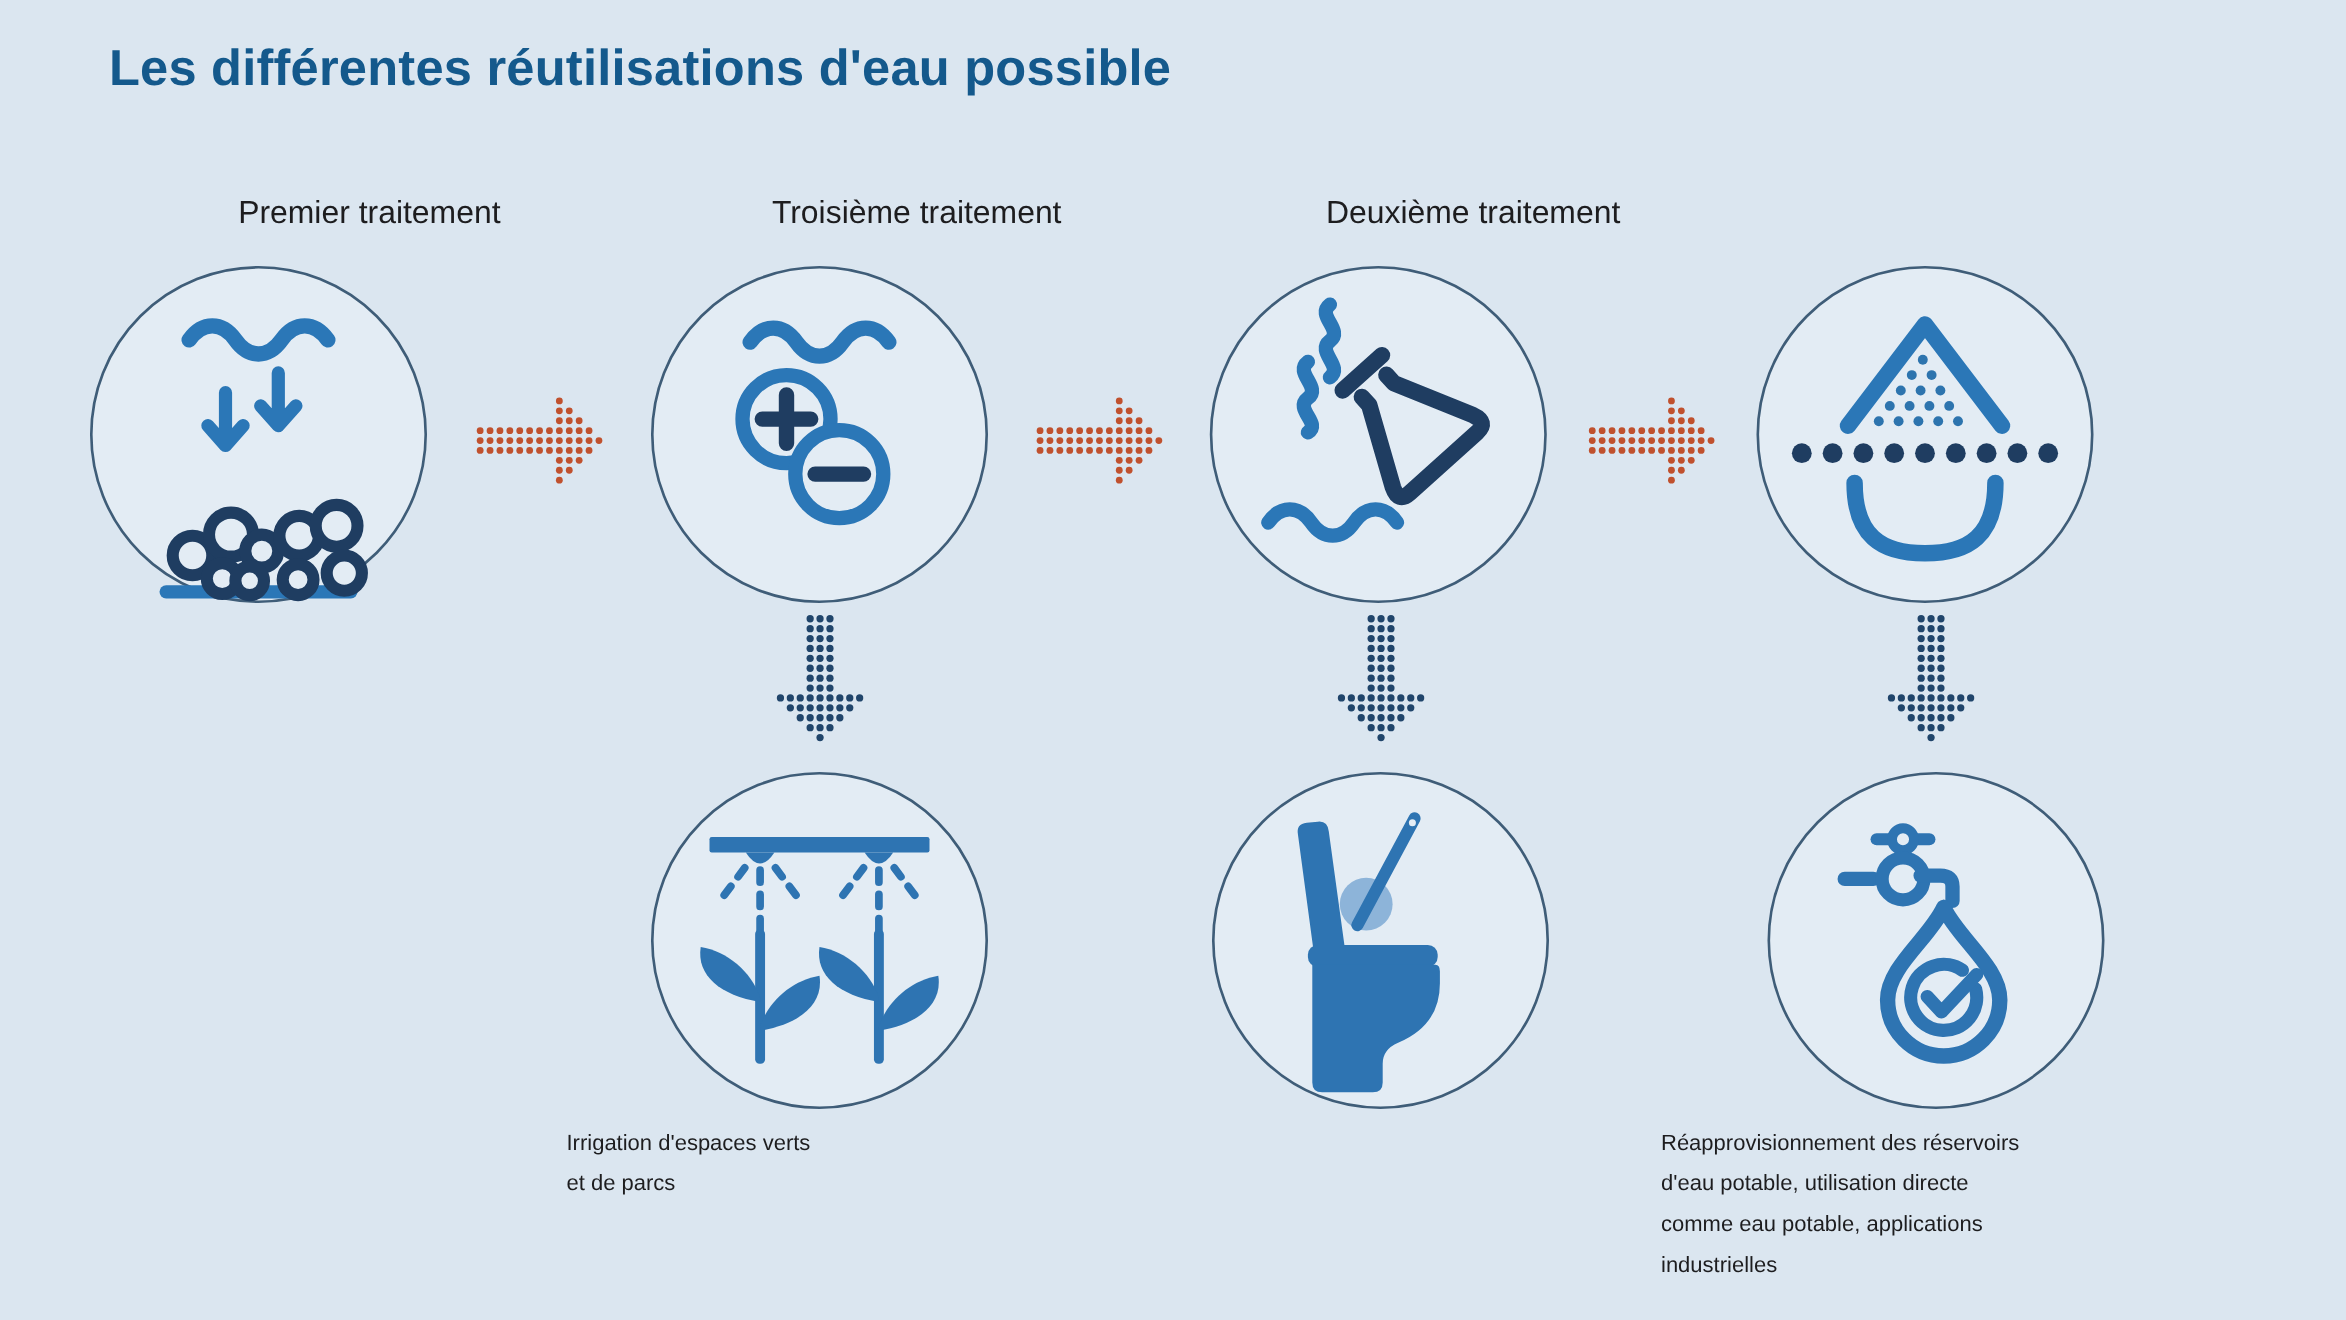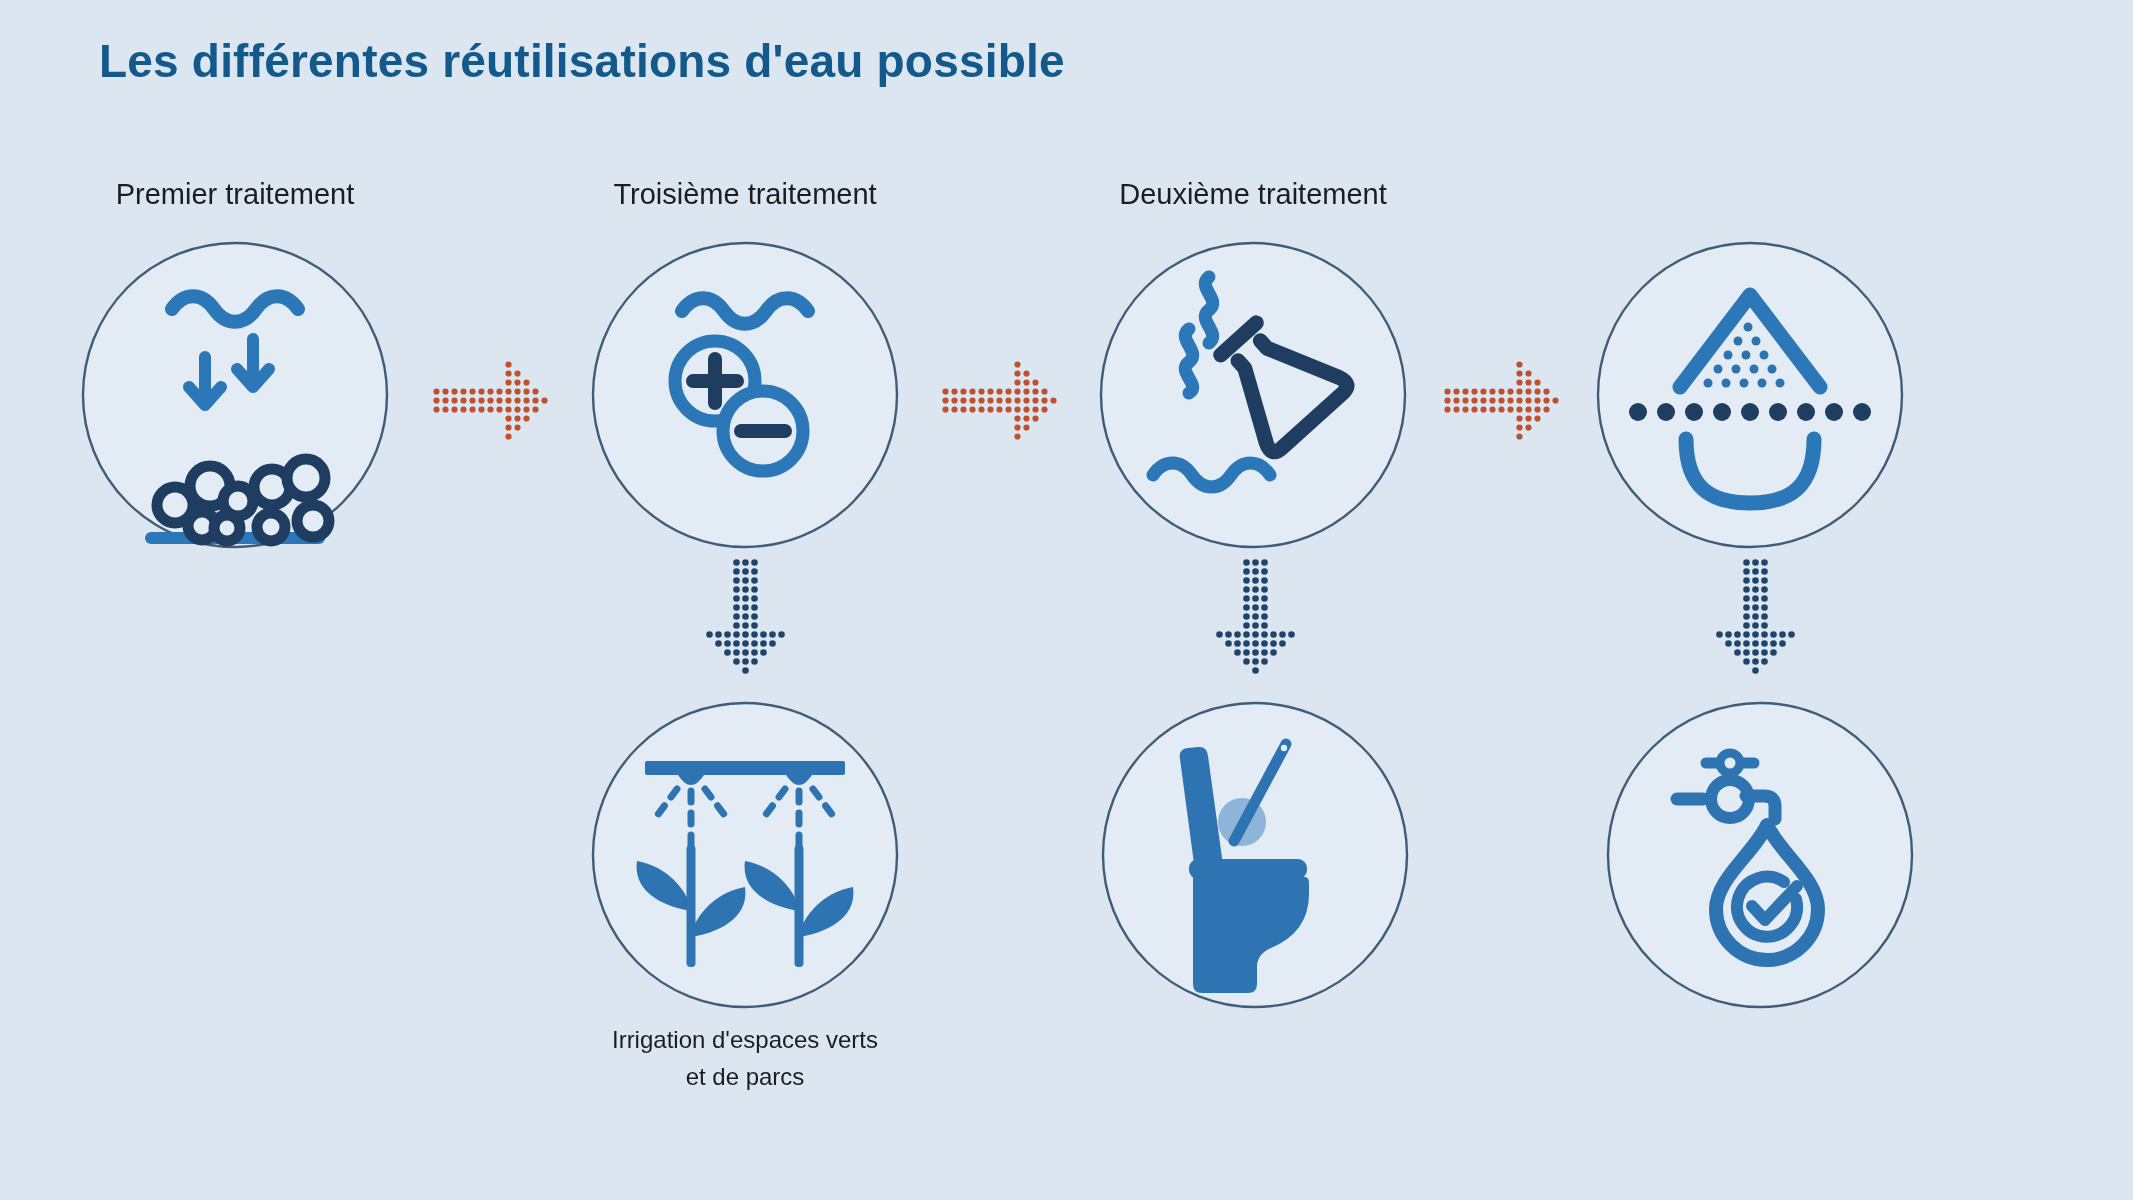--- a/index.html
+++ b/index.html
@@ -5,36 +5,36 @@
   :root{
     --bg:#dbe6f0; --node-fill:#e3ecf4; --node-outline:#3f5d78;
     --title-blue:#14598c; --text-dark:#1d1d1f;
     --icon-blue:#2b77b7; --icon-fill-blue:#2e74b2; --icon-navy:#1f3d61;
     --icon-light-blue:#8db4d9; --arrow-orange:#c0512e; --arrow-blue:#20456b;
   }
   html,body{margin:0;padding:0;}
   body{background:var(--bg);font-family:"Liberation Sans","DejaVu Sans",sans-serif;}
   #canvas{position:relative;width:2133px;height:1200px;background:var(--bg);overflow:hidden;}
   .title{position:absolute;left:55px;top:34px;font-size:46px;font-weight:700;color:var(--title-blue);letter-spacing:.2px;margin-left:44px;}
-  .stage-label{position:absolute;top:178px;width:440px;text-align:center;font-size:29px;font-weight:500;color:var(--text-dark);}
+  .stage-label{position:absolute;top:178px;width:440px;text-align:right;font-size:29px;font-weight:500;color:var(--text-dark);}
   .node{position:absolute;}
   .node-outline{fill:var(--node-fill);stroke:var(--node-outline);stroke-width:2.4;}
   .sb{stroke:var(--icon-blue);fill:none;stroke-linecap:round;stroke-linejoin:round;}
   .sn{stroke:var(--icon-navy);fill:none;stroke-linecap:round;stroke-linejoin:round;}
   .tp{stroke:var(--icon-fill-blue);fill:none;stroke-linecap:round;stroke-linejoin:round;}
   .ringfill{fill:var(--node-fill);}
   .ringb{stroke:var(--icon-blue);stroke-width:13;fill:var(--node-fill);}
   .sn-ring{stroke:var(--icon-navy);stroke-width:11;fill:var(--node-fill);}
   .fb{fill:var(--icon-fill-blue);}
   .fb-dash{stroke:var(--icon-fill-blue);stroke-width:7;stroke-linecap:round;fill:none;}
   .dotb{fill:#2d74ae;}
   .dotn{fill:var(--icon-navy);}.w9{stroke-width:9}.w11{stroke-width:11}.w12{stroke-width:12}
   .w13{stroke-width:13}.w14{stroke-width:14}.w15{stroke-width:15}
   .dot-arrow{position:absolute;}
-  .outcome-text{position:absolute;top:1021px;text-align:center;font-size:24px;line-height:37px;
+  .outcome-text{position:absolute;top:1021px;font-size:20px;line-height:37px;
     color:var(--text-dark);font-weight:500;white-space:pre-line;}
 </style>
 </head>
 <body>
 
 <div id="canvas">
 
   <div class="title">Les différentes réutilisations d'eau possible</div>
 
   <div class="stage-label" style="left:15px">Premier traitement</div>
@@ -472,14 +472,18 @@
       <circle class="tp ringfill w12" cx="130" cy="104" r="19"></circle>
       <path class="tp w13" d="M146,101 L164,101 Q175,101 175,111 L175,124"></path>
       <path class="tp w14" d="M167,130 C154,158 116,184 116,214 A51,51 0 0 0 218,214 C218,184 180,158 167,130"></path>
       <path class="tp w12" d="M196,204 A30,30 0 1 1 184,187"></path>
       <path class="tp w12" d="M152,211 L165,225 L197,191"></path>
     </g>
   </svg>
 
   <div class="outcome-text" style="left:515px;width:460px">Irrigation d'espaces verts
 et de parcs</div>
+  <div class="outcome-text" style="left:1510px;width:500px">Réapprovisionnement des réservoirs
+d'eau potable, utilisation directe
+comme eau potable, applications
+industrielles</div>
 
 </div>
 
 </body></html>

